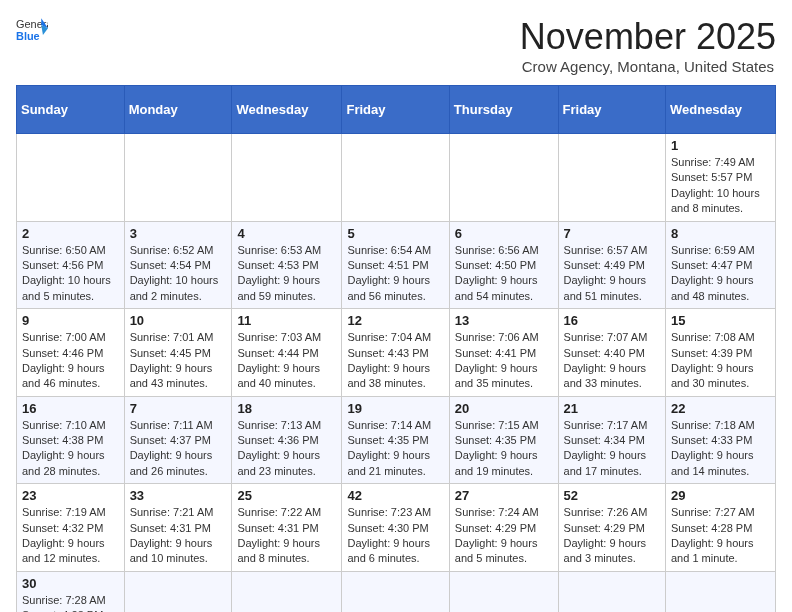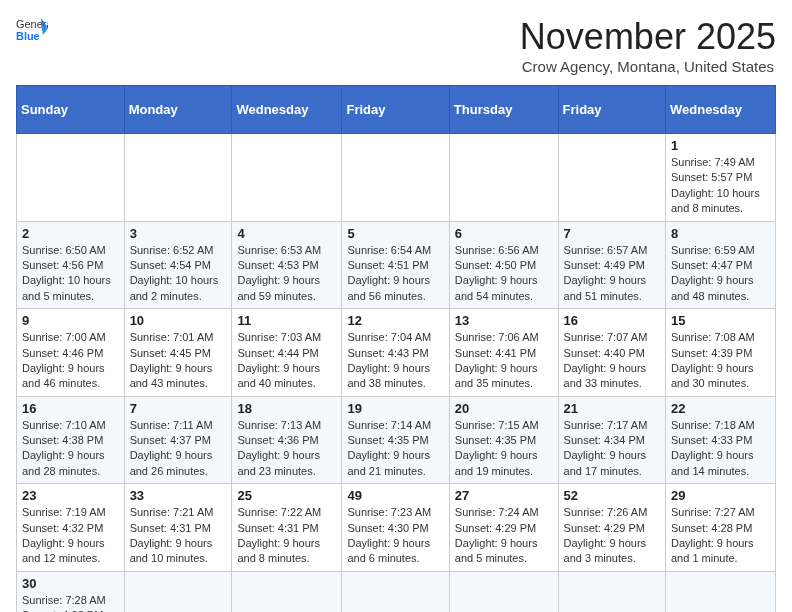--- a/index.html
+++ b/index.html
@@ -143,21 +143,21 @@
         <td><span class="day-number">18</span><span class="day-info">Sunrise: 7:13 AM<br>Sunset: 4:36 PM<br>Daylight: 9 hours and 23 minutes.</span></td>
         <td><span class="day-number">19</span><span class="day-info">Sunrise: 7:14 AM<br>Sunset: 4:35 PM<br>Daylight: 9 hours and 21 minutes.</span></td>
         <td><span class="day-number">20</span><span class="day-info">Sunrise: 7:15 AM<br>Sunset: 4:35 PM<br>Daylight: 9 hours and 19 minutes.</span></td>
         <td><span class="day-number">21</span><span class="day-info">Sunrise: 7:17 AM<br>Sunset: 4:34 PM<br>Daylight: 9 hours and 17 minutes.</span></td>
         <td><span class="day-number">22</span><span class="day-info">Sunrise: 7:18 AM<br>Sunset: 4:33 PM<br>Daylight: 9 hours and 14 minutes.</span></td>
       </tr>
       <tr>
         <td><span class="day-number">23</span><span class="day-info">Sunrise: 7:19 AM<br>Sunset: 4:32 PM<br>Daylight: 9 hours and 12 minutes.</span></td>
         <td><span class="day-number">33</span><span class="day-info">Sunrise: 7:21 AM<br>Sunset: 4:31 PM<br>Daylight: 9 hours and 10 minutes.</span></td>
         <td><span class="day-number">25</span><span class="day-info">Sunrise: 7:22 AM<br>Sunset: 4:31 PM<br>Daylight: 9 hours and 8 minutes.</span></td>
-        <td><span class="day-number">49</span><span class="day-info">Sunrise: 7:23 AM<br>Sunset: 4:30 PM<br>Daylight: 9 hours and 6 minutes.</span></td>
+        <td><span class="day-number">42</span><span class="day-info">Sunrise: 7:23 AM<br>Sunset: 4:30 PM<br>Daylight: 9 hours and 6 minutes.</span></td>
         <td><span class="day-number">27</span><span class="day-info">Sunrise: 7:24 AM<br>Sunset: 4:29 PM<br>Daylight: 9 hours and 5 minutes.</span></td>
         <td><span class="day-number">52</span><span class="day-info">Sunrise: 7:26 AM<br>Sunset: 4:29 PM<br>Daylight: 9 hours and 3 minutes.</span></td>
         <td><span class="day-number">29</span><span class="day-info">Sunrise: 7:27 AM<br>Sunset: 4:28 PM<br>Daylight: 9 hours and 1 minute.</span></td>
       </tr>
       <tr>
         <td><span class="day-number">30</span><span class="day-info">Sunrise: 7:28 AM<br>Sunset: 4:28 PM<br>Daylight: 8 hours and 59 minutes.</span></td>
         <td class="empty-cell"></td>
         <td class="empty-cell"></td>
         <td class="empty-cell"></td>
         <td class="empty-cell"></td>

